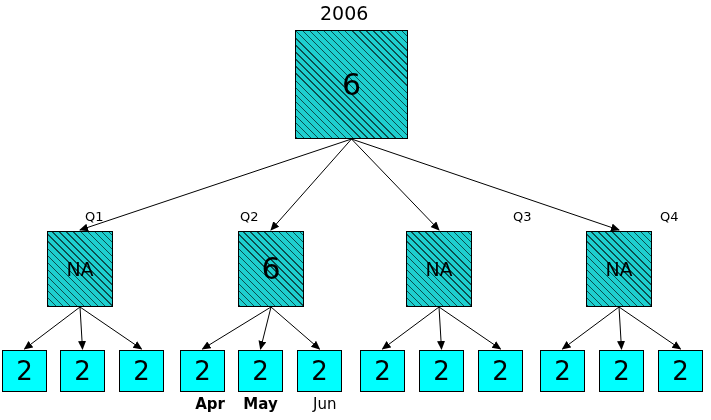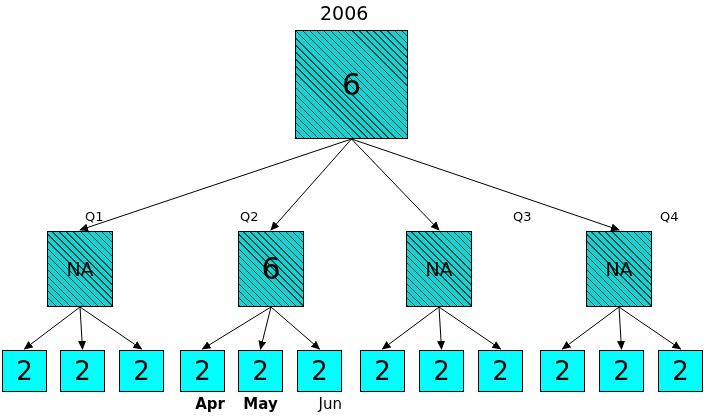--- a/index.html
+++ b/index.html
@@ -113,21 +113,21 @@
         <div class="node-value v-leaf">2</div>
       </div>
       <div class="caption cap-month bold" style="left: 180px; top: 397px; width: 45px; text-align: right;">Apr</div>
       <div class="node solid" style="left: 238px; top: 350px; width: 45px; height: 42px;">
         <div class="node-value v-leaf">2</div>
       </div>
       <div class="caption cap-month bold" style="left: 238px; top: 397px; width: 45px; text-align: center;">May</div>
       <div class="node solid" style="left: 297px; top: 350px; width: 45px; height: 42px;">
         <div class="node-value v-leaf">2</div>
       </div>
-      <div class="caption cap-month" style="left: 297px; top: 397px; width: 45px; text-align: right;">Jun</div>
+      <div class="caption cap-month" style="left: 313px; top: 397px; width: 45px; text-align: left;">Jun</div>
       <div class="node solid" style="left: 360px; top: 350px; width: 45px; height: 42px;">
         <div class="node-value v-leaf">2</div>
       </div>
       <div class="node solid" style="left: 419px; top: 350px; width: 45px; height: 42px;">
         <div class="node-value v-leaf">2</div>
       </div>
       <div class="node solid" style="left: 478px; top: 350px; width: 45px; height: 42px;">
         <div class="node-value v-leaf">2</div>
       </div>
       <div class="node solid" style="left: 540px; top: 350px; width: 45px; height: 42px;">

